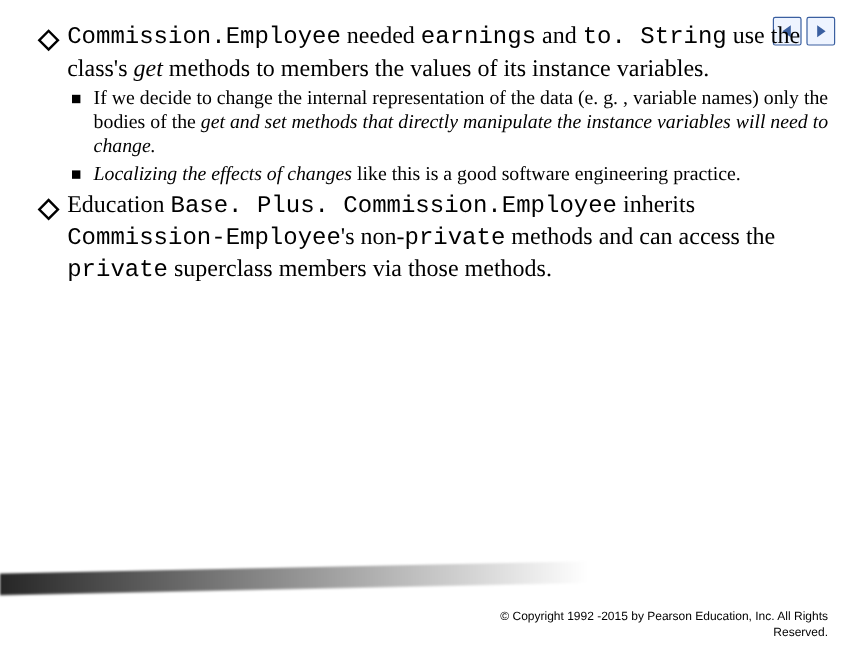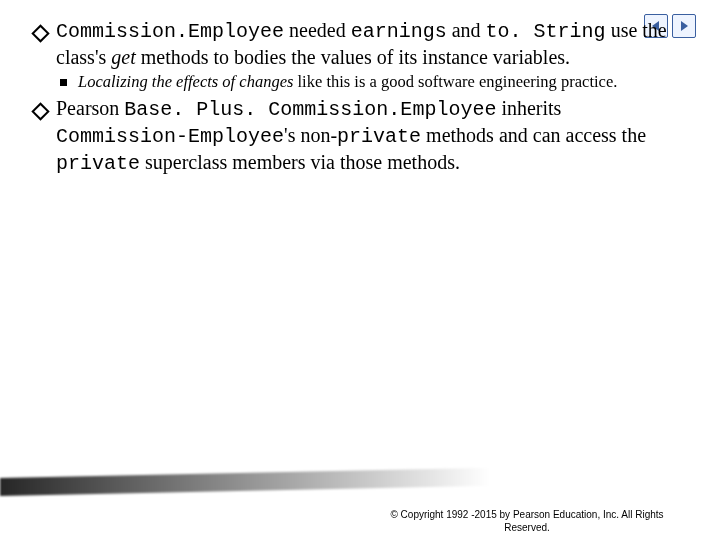--- a/index.html
+++ b/index.html
@@ -103,23 +103,23 @@
     height: 18px;
     background: linear-gradient(to right, rgba(0,0,0,0.85), rgba(0,0,0,0));
     transform: skewY(-1.2deg);
     transform-origin: left bottom;
     filter: blur(1px);
     pointer-events:none;
   }
   .copyright {
     position: absolute;
     bottom: 6px;
-    right: 43px;
+    right: 30px;
     width: 300px;
-    text-align: center;
+    text-align: right;
     font-family: Verdana, Arial, sans-serif;
     font-size: 10px;
     color: #000;
     line-height: 1.25;
   }
 </style>
 </head>
 <body>
 
 <div class="slide">
@@ -133,28 +133,31 @@
     <div class="arrow-btn">
       <svg width="12" height="12" viewBox="0 0 12 12">
           <polygon points="3,1 3,11 10,6" fill="#3a5fa0"></polygon>
         </svg>
     </div>
   </div>
 
 
   <ul class="main">
     <li>
-      <span class="mono">Commission.Employee</span><span> needed </span><span class="mono">earnings</span><span> and </span><span class="mono">to. String</span><span> use the class's </span><em>get</em><span> methods to bodies the values of its instance variables.</span>
+      <span class="mono">Commission.Employee</span><span> needed </span><span class="mono">earnings</span><span> and </span><span class="mono">to. String</span><span> use the class's </span><em>get</em><span> methods to members the values of its instance variables.</span>
       <ul class="sub">
+        <li>
+          <span>If we decide to change the internal representation of the data (e. g. , variable names) only the bodies of the </span><em>get and set methods that directly manipulate the instance variables will need to change.</em><span></span>
+        </li>
         <li>
           <em>Localizing the effects of changes</em><span> like this is a good software engineering practice.</span>
         </li>
       </ul>
     </li>
     <li>
-      <span>Pearson </span><span class="mono">Base. Plus. Commission.Employee</span><span> inherits </span><span class="mono">Commission-Employee</span><span>'s non-</span><span class="mono">private</span><span> methods and can access the </span><span class="mono">private</span><span> superclass members via those methods.</span>
+      <span>Education </span><span class="mono">Base. Plus. Commission.Employee</span><span> inherits </span><span class="mono">Commission-Employee</span><span>'s non-</span><span class="mono">private</span><span> methods and can access the </span><span class="mono">private</span><span> superclass members via those methods.</span>
     </li>
   </ul>
 
   <div class="footer-shadow"></div>
 
   <div class="copyright">© Copyright 1992 -2015 by Pearson Education, Inc. All Rights Reserved.</div>
 </div>
 
 </body></html>

